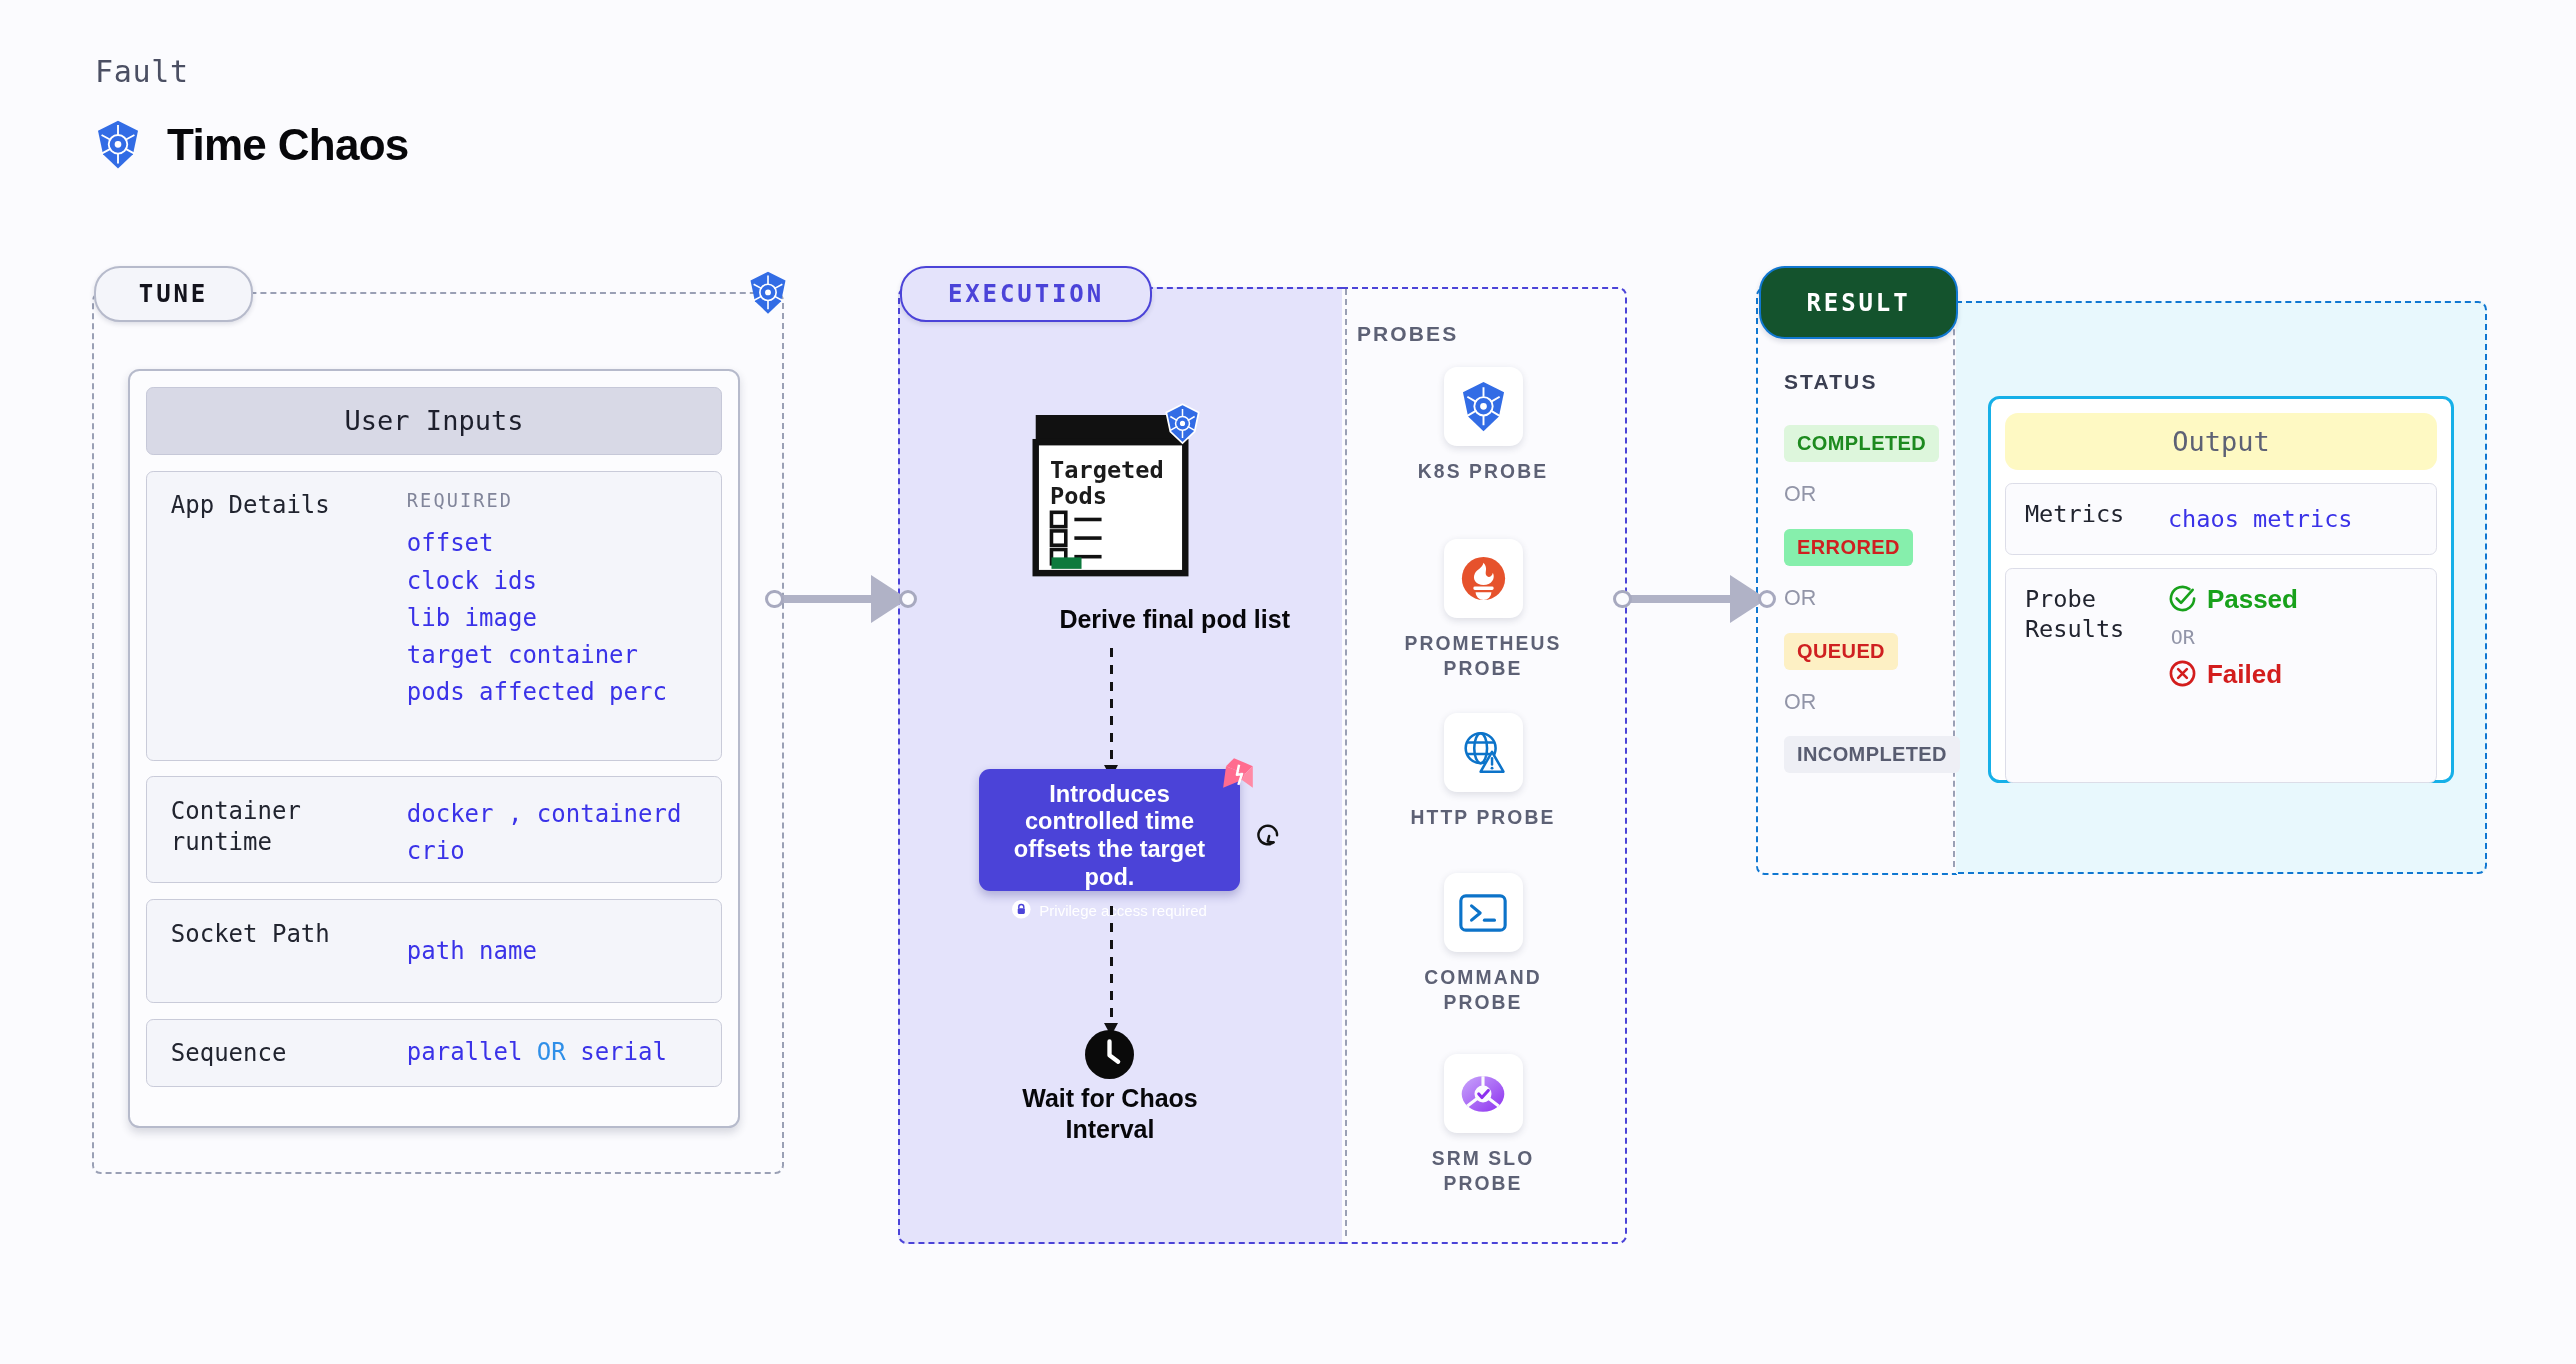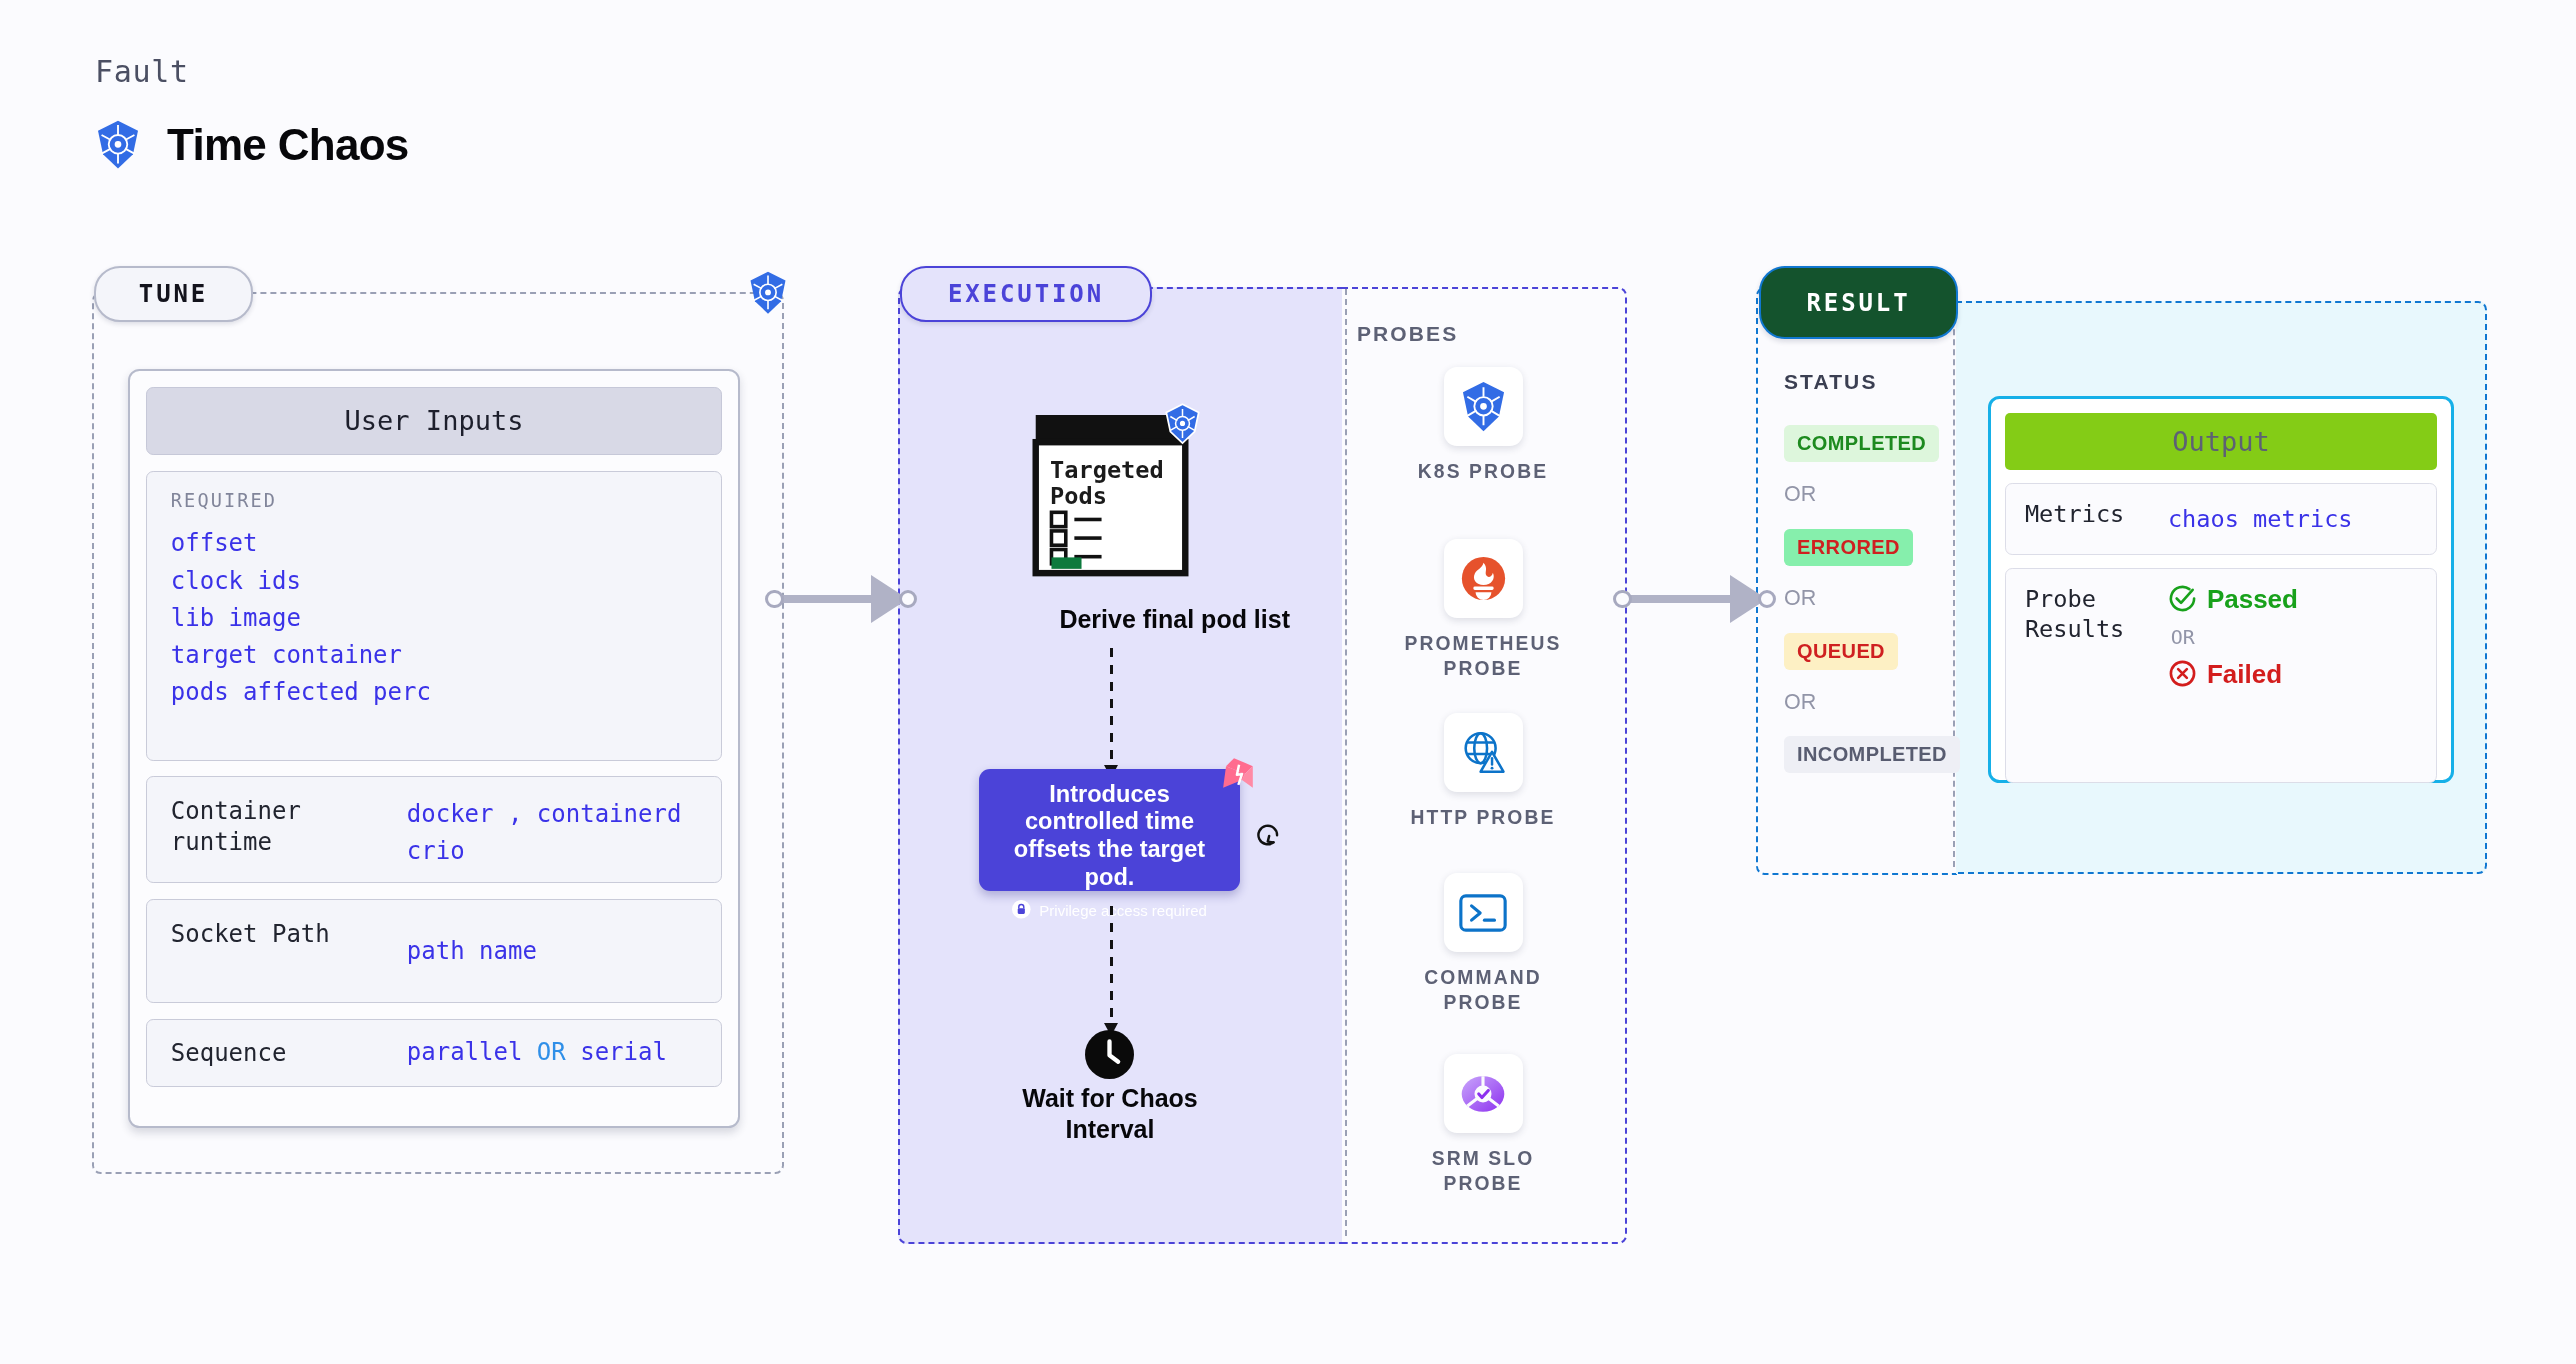--- a/index.html
+++ b/index.html
@@ -126,21 +126,21 @@
   #or-0{left:1784px;top:482px;}
   #chip-1{left:1784px;top:529px;background:#86efac;color:#cf2020;}
   #or-1{left:1784px;top:586px;}
   #chip-2{left:1784px;top:633px;background:#fdf0c4;color:#cf2020;}
   #or-2{left:1784px;top:690px;}
   #chip-3{left:1784px;top:736px;background:#eeeff5;color:#585c70;}
 
   
   #output-card{left:1988px;top:396px;width:466px;height:387px;background:#ffffff;
       border:3.6px solid #16b0e8;border-radius:11.5px;box-sizing:border-box;padding:14.3px;}
-  #output-header{height:57px;background:#84cc16;border-radius:5px;display:flex;align-items:center;
+  #output-header{height:57px;background:#fef9c3;border-radius:13px;display:flex;align-items:center;
       justify-content:center;font-family:"DejaVu Sans Mono",monospace;font-size:27px;color:#5d6175;}
   .out-row{margin-top:13px;background:#fbfbfe;border:1.4px solid #dcdde8;border-radius:7.2px;
       box-sizing:border-box;padding:14.3px 18.6px;display:flex;}
   .out-key{font-family:"DejaVu Sans Mono",monospace;font-size:23.6px;color:#21242f;width:143px;flex:none;line-height:1.3;}
   .out-val{font-family:"DejaVu Sans Mono",monospace;font-size:23.6px;color:#3a32e8;align-self:center;}
   #out-row-metrics{height:72px;}
   #out-row-probe{height:215px;}
   .probe-res-line{display:flex;align-items:center;gap:10px;}
   .probe-res-pass{font-size:26px;font-weight:700;color:#18a11b;}
   .probe-res-fail{font-size:26px;font-weight:700;color:#d31d1d;}
@@ -184,20 +184,21 @@
         <circle cx="32" cy="34" r="3.4" fill="#fff"></circle>
       <path d="M32 7 L32 21 M32 47 L32 61 M9 21 L22 28 M42 40 L55 47 M9 47 L22 40 M42 28 L55 21"></path>
     </g>
   </svg>
 </div>
 
 <div class="abs" id="user-inputs-card">
   <div id="user-inputs-header">User Inputs</div>
 
   <div class="ui-card" id="card-app-details">
+    <div class="ui-key">App Details</div>
     <div>
       <div class="ui-req">REQUIRED</div>
       <div class="ui-vals" style="margin-top:14.3px">
         <div>offset</div>
         <div>clock ids</div>
         <div>lib image</div>
         <div>target container</div>
         <div>pods affected perc</div>
       </div>
     </div>

